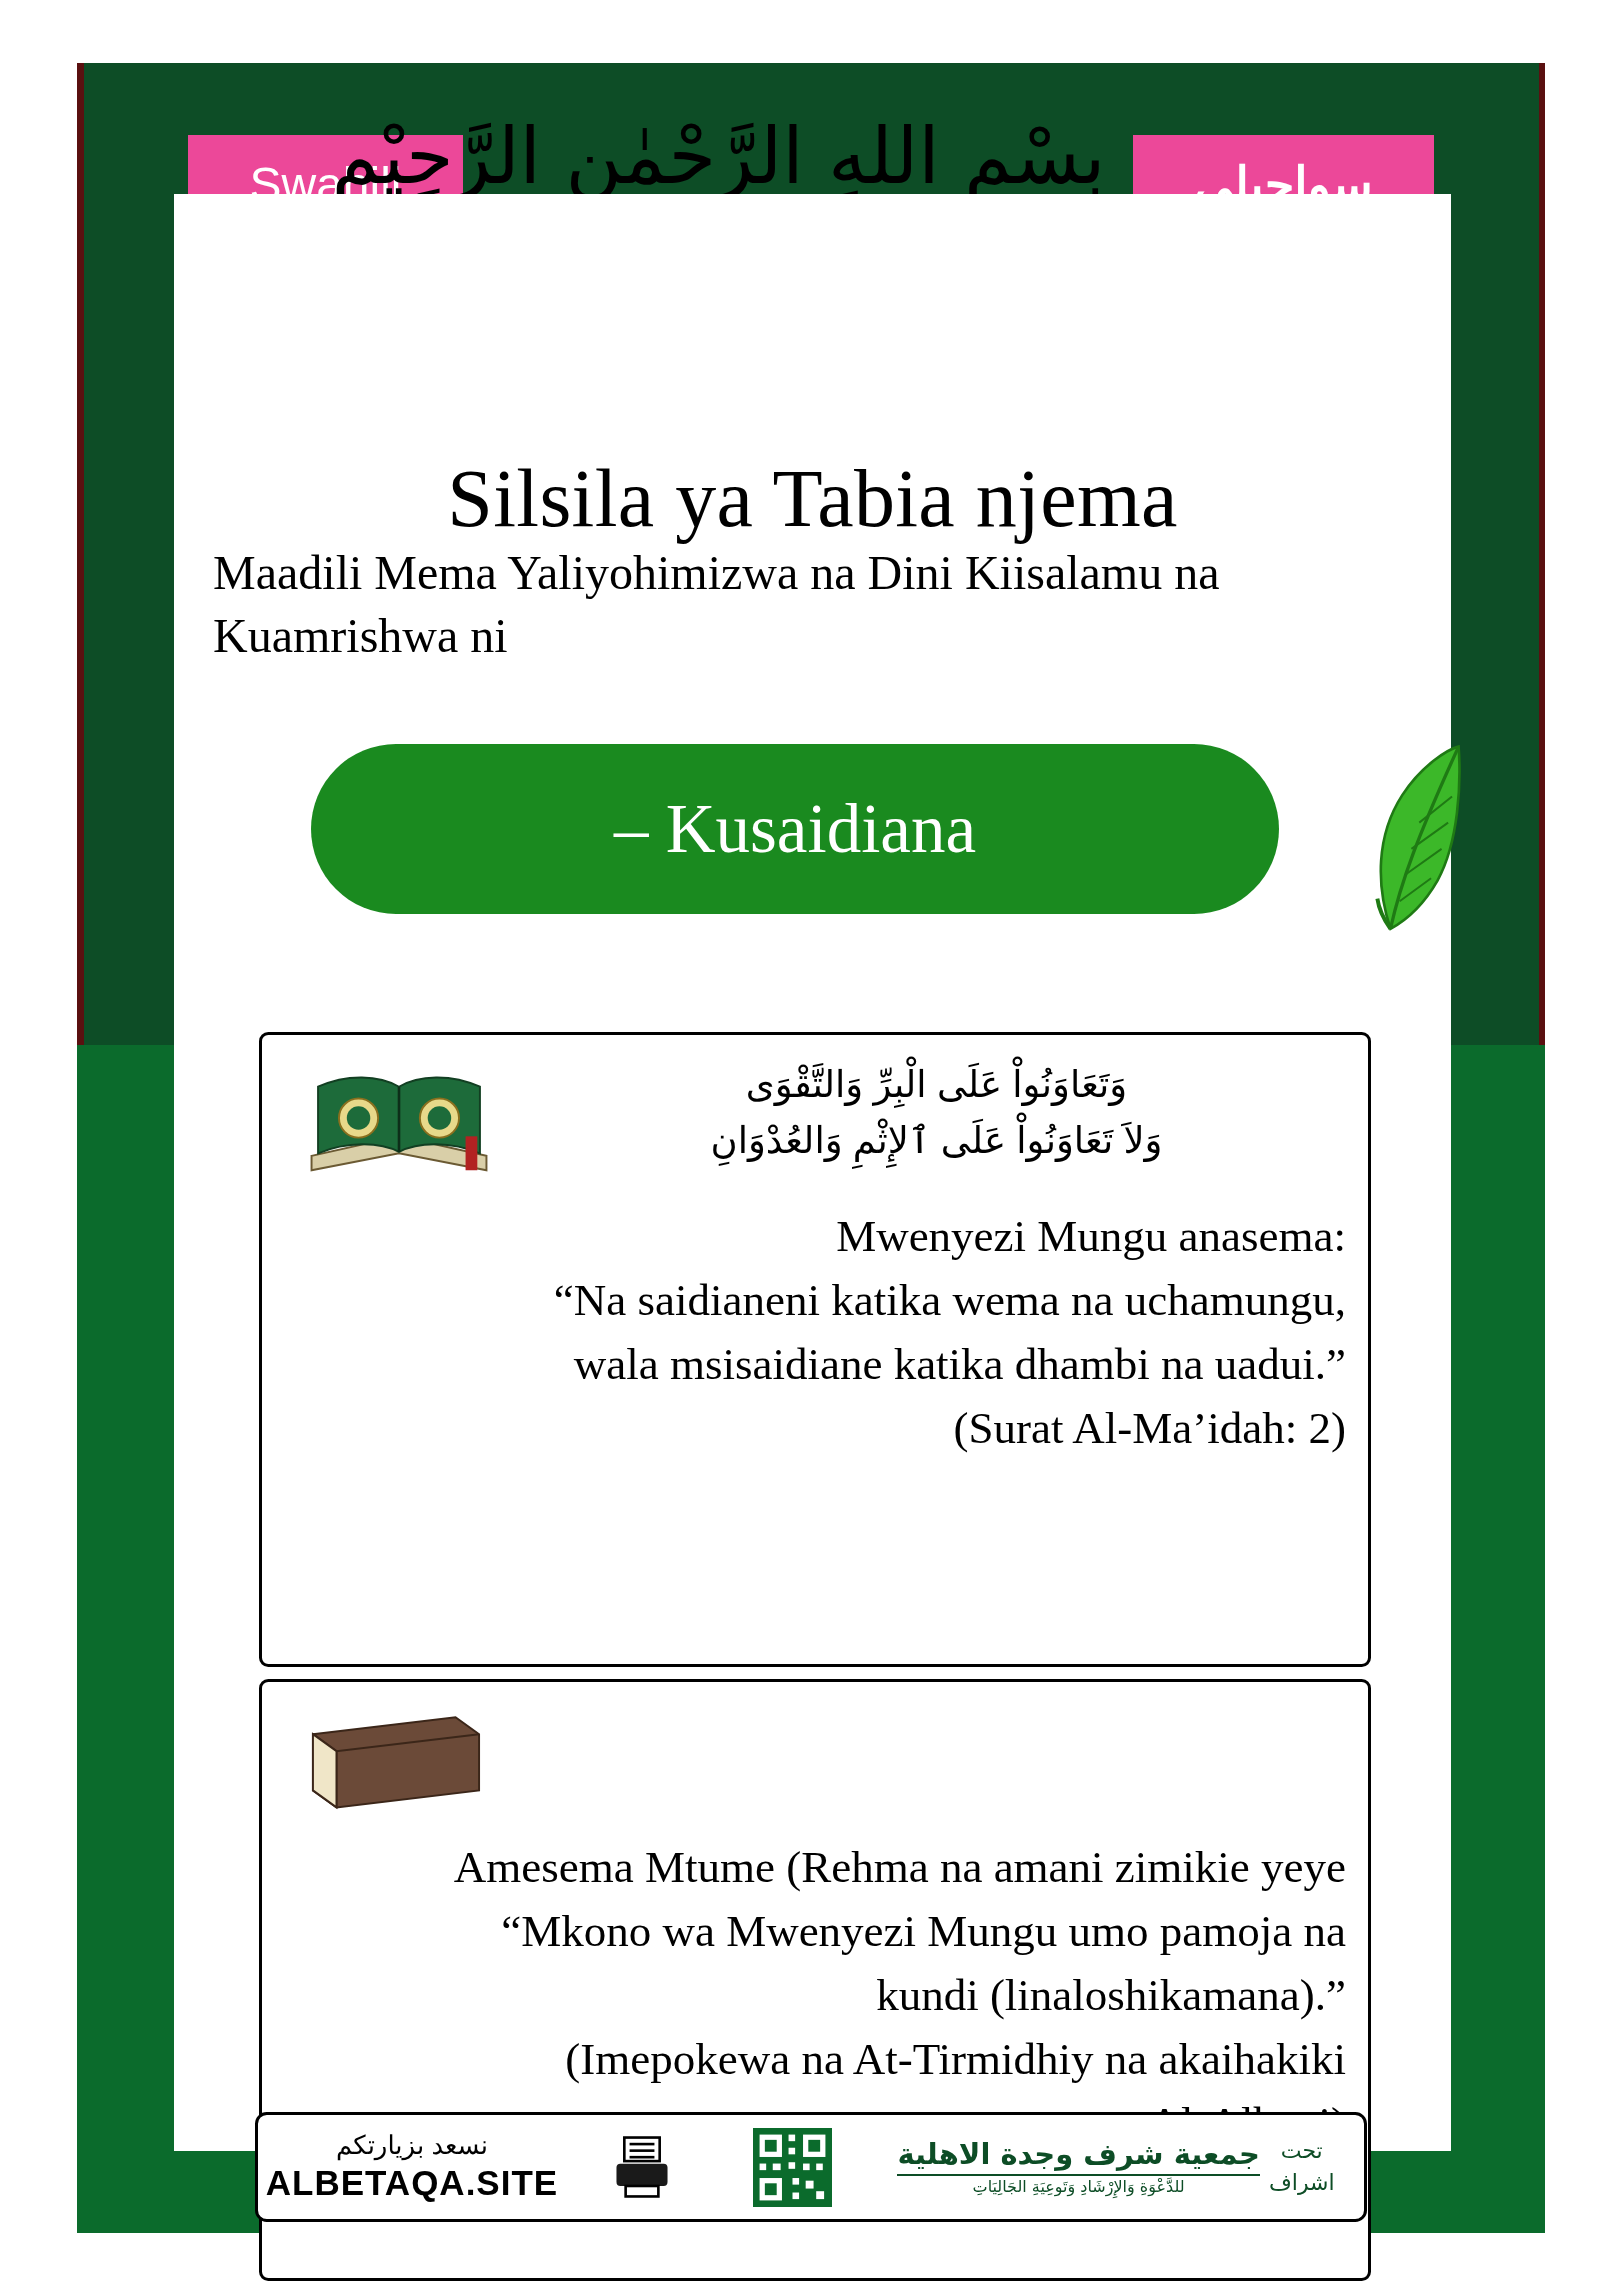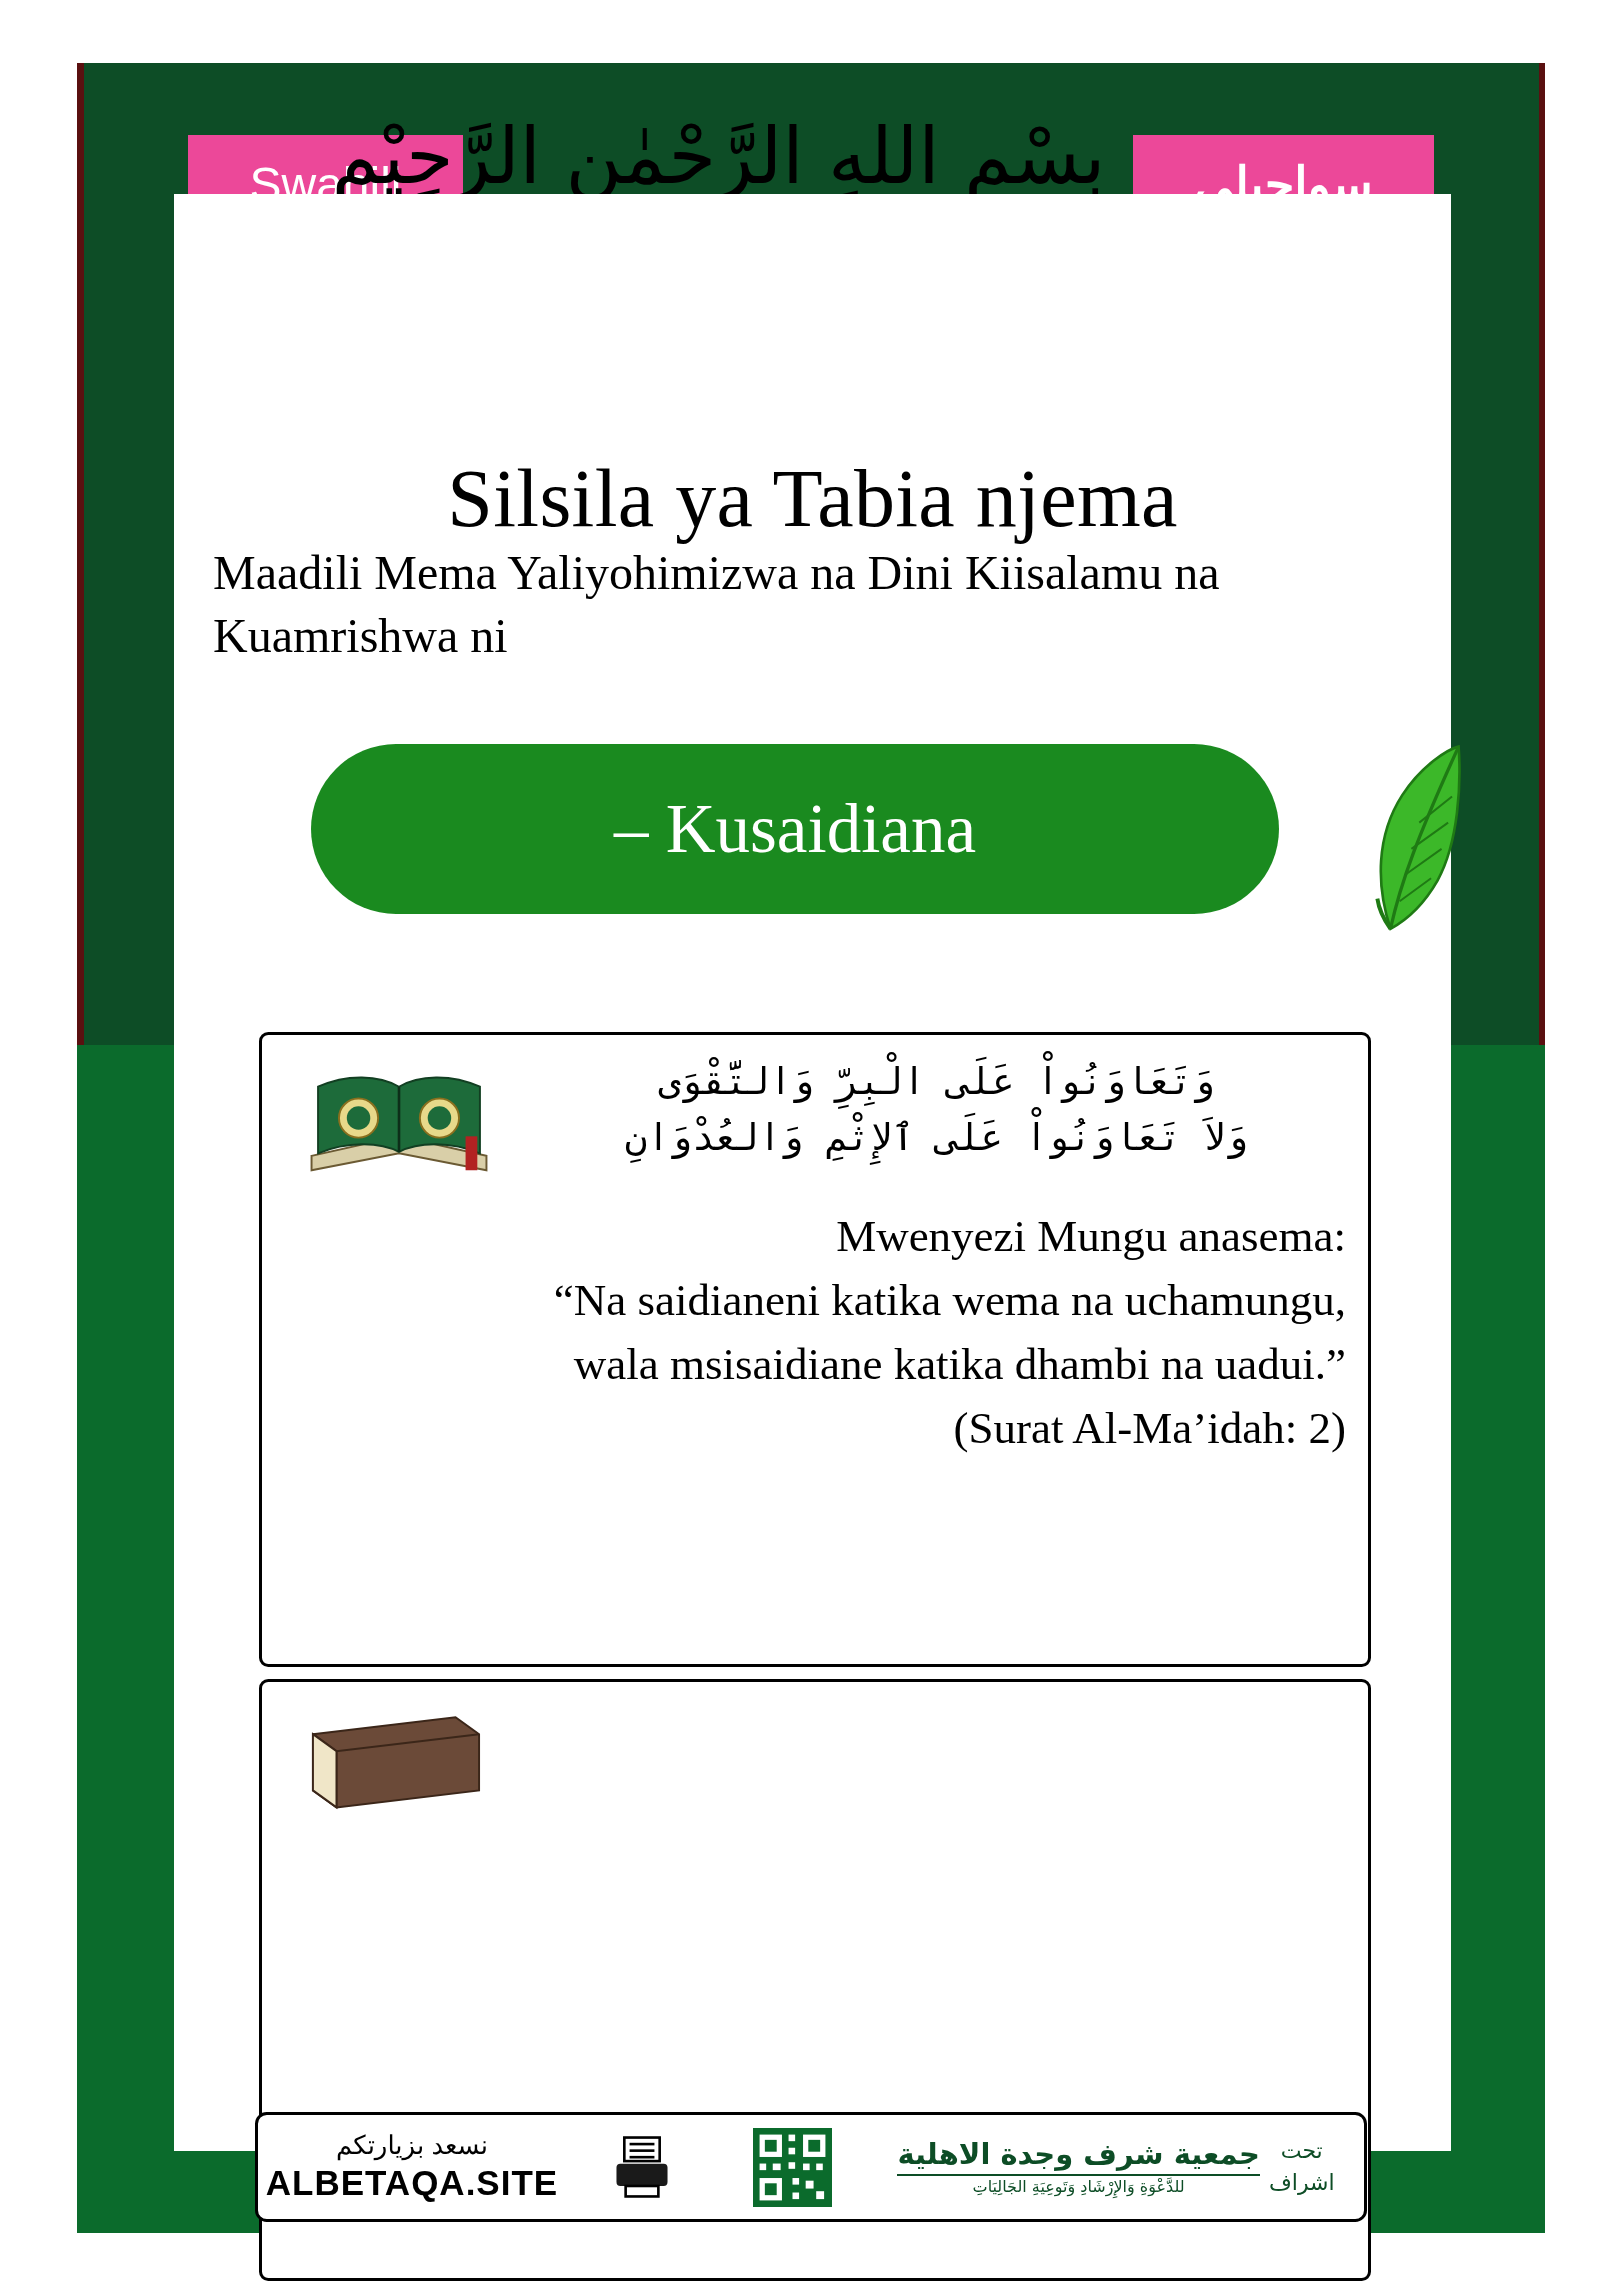--- a/index.html
+++ b/index.html
@@ -163,21 +163,21 @@
   .ayah {
     position: absolute;
     right: 26px;
     top: 22px;
     width: 811px;
     text-align: center;
     direction: rtl;
     font-size: 37px;
     line-height: 1.5;
     color: #000000;
-    font-family: Liberation Mono, monospace;
+    font-family: Liberation Sans, sans-serif;
   }
   .body-text {
     position: absolute;
     left: 37px;
     width: 1047px;
     font-size: 45px;
     line-height: 1.42;
     color: #000000;
     text-align: right;
   }
@@ -333,20 +333,27 @@
 
     <div class="qbox" id="qbox-hadith">
 
       <svg id="hadith-icon" viewBox="0 0 290 185">
         <path d="M18 40 L236 14 L272 40 L272 126 L54 152 L18 126 Z" fill="#6b4a38" stroke="#3b2619" stroke-width="3"></path>
         <path d="M18 40 L54 66 L272 40" fill="none" stroke="#3b2619" stroke-width="3"></path>
         <path d="M54 66 L54 152" fill="none" stroke="#3b2619" stroke-width="3"></path>
         <path d="M18 40 L54 66 L54 152 L18 126 Z" fill="#f0e6c8" stroke="#3b2619" stroke-width="3"></path>
       </svg>
 
+      <div class="body-text" id="hadith-body">
+        <div>Amesema Mtume (Rehma na amani zimikie yeye</div>
+        <div>“Mkono wa Mwenyezi Mungu umo pamoja na</div>
+        <div>kundi (linaloshikamana).”</div>
+        <div>(Imepokewa na At-Tirmidhiy na akaihakiki</div>
+        <div>Al-Albani)</div>
+      </div>
     </div>
 
   </div>
 </div>
 
 <div id="footer">
 
   <div id="footer-site">
     <span class="ar">نسعد بزيارتكم</span>
     <span class="site">ALBETAQA.SITE</span>

